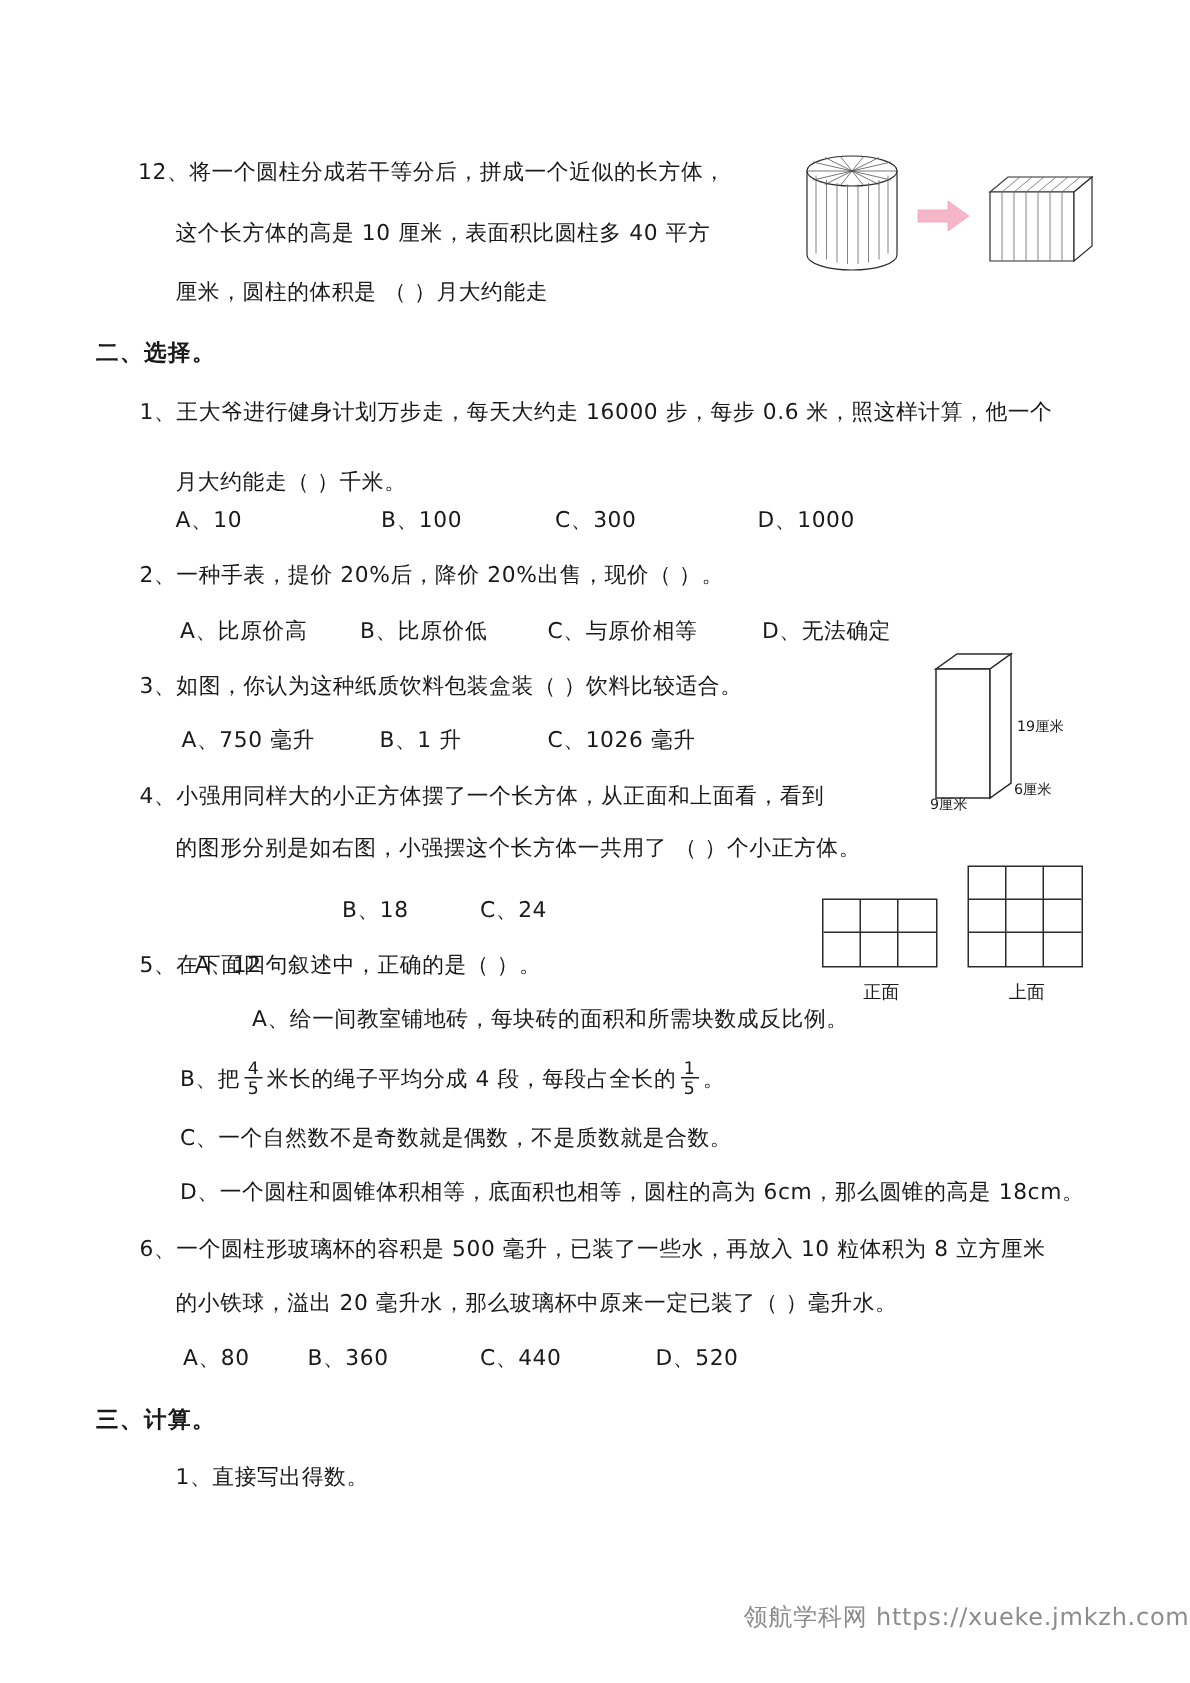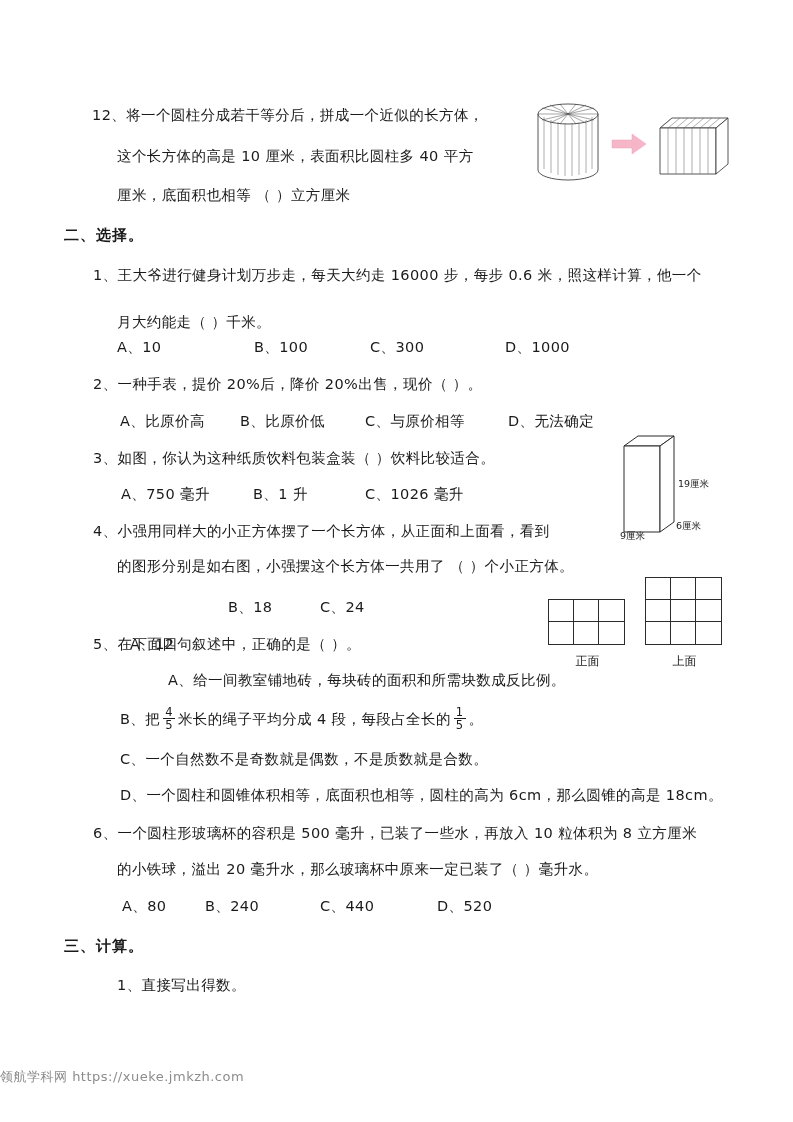--- a/index.html
+++ b/index.html
@@ -93,34 +93,34 @@
     font-size: 12px;
     white-space: nowrap;
     text-align: center;
   }
   
   .footer {
     position: absolute;
     left: 0;
     top: 1068px;
     width: 793px;
-    text-align: left;
-    font-size: 13px;
+    text-align: right;
+    font-size: 16px;
     color: #8c8c8c;
     letter-spacing: 0.5px;
   }
 </style>
 </head>
 <body>
 
 <div class="page">
 
   <div class="q-line" style="left:92px; top:108px;">12、将一个圆柱分成若干等分后，拼成一个近似的长方体，</div>
   <div class="q-line" style="left:117px; top:149px;">这个长方体的高是 10 厘米，表面积比圆柱多 40 平方</div>
-  <div class="q-line" style="left:117px; top:188px;">厘米，底面积也相等 （                 ）立方厘米</div>
+  <div class="q-line" style="left:117px; top:188px;">厘米，圆柱的体积是 （                 ）月大约能走</div>
 
   <div class="fig-cyl">
     <svg width="215" height="96" viewBox="0 0 215 96">
 
       <g stroke="#2b2b2b" stroke-width="0.8" fill="#ffffff">
         <path d="M18 18 L18 74 A30 10 0 0 0 78 74 L78 18 Z"></path>
         <ellipse cx="48" cy="18" rx="30" ry="10"></ellipse>
       </g>
 
       <g stroke="#6a6a6a" stroke-width="0.55">
@@ -249,21 +249,21 @@
   <div class="opt-line" style="left:120px; top:706px;">
     <span>B、把</span><span class="frac"><span class="num">4</span><span class="den">5</span></span><span>米长的绳子平均分成 4 段，每段占全长的</span><span class="frac"><span class="num">1</span><span class="den">5</span></span><span>。</span>
   </div>
 
   <div class="opt-line" style="left:120px; top:752px;">C、一个自然数不是奇数就是偶数，不是质数就是合数。</div>
   <div class="opt-line" style="left:120px; top:788px;">D、一个圆柱和圆锥体积相等，底面积也相等，圆柱的高为 6cm，那么圆锥的高是 18cm。</div>
 
   <div class="q-line" style="left:93px; top:826px;">6、一个圆柱形玻璃杯的容积是 500 毫升，已装了一些水，再放入 10 粒体积为 8 立方厘米</div>
   <div class="q-line" style="left:117px; top:862px;">的小铁球，溢出 20 毫升水，那么玻璃杯中原来一定已装了（             ）毫升水。</div>
   <div class="opt-line" style="left:122px; top:899px;">A、80</div>
-  <div class="opt-line" style="left:205px; top:899px;">B、240</div>
+  <div class="opt-line" style="left:205px; top:899px;">B、360</div>
   <div class="opt-line" style="left:320px; top:899px;">C、440</div>
   <div class="opt-line" style="left:437px; top:899px;">D、520</div>
 
   <div class="sec-head" style="left:64px; top:938px;">三、计算。</div>
   <div class="sub-q" style="left:117px; top:978px;">1、直接写出得数。</div>
 
   <div class="footer">领航学科网 https://xueke.jmkzh.com</div>
 
 </div>
 

